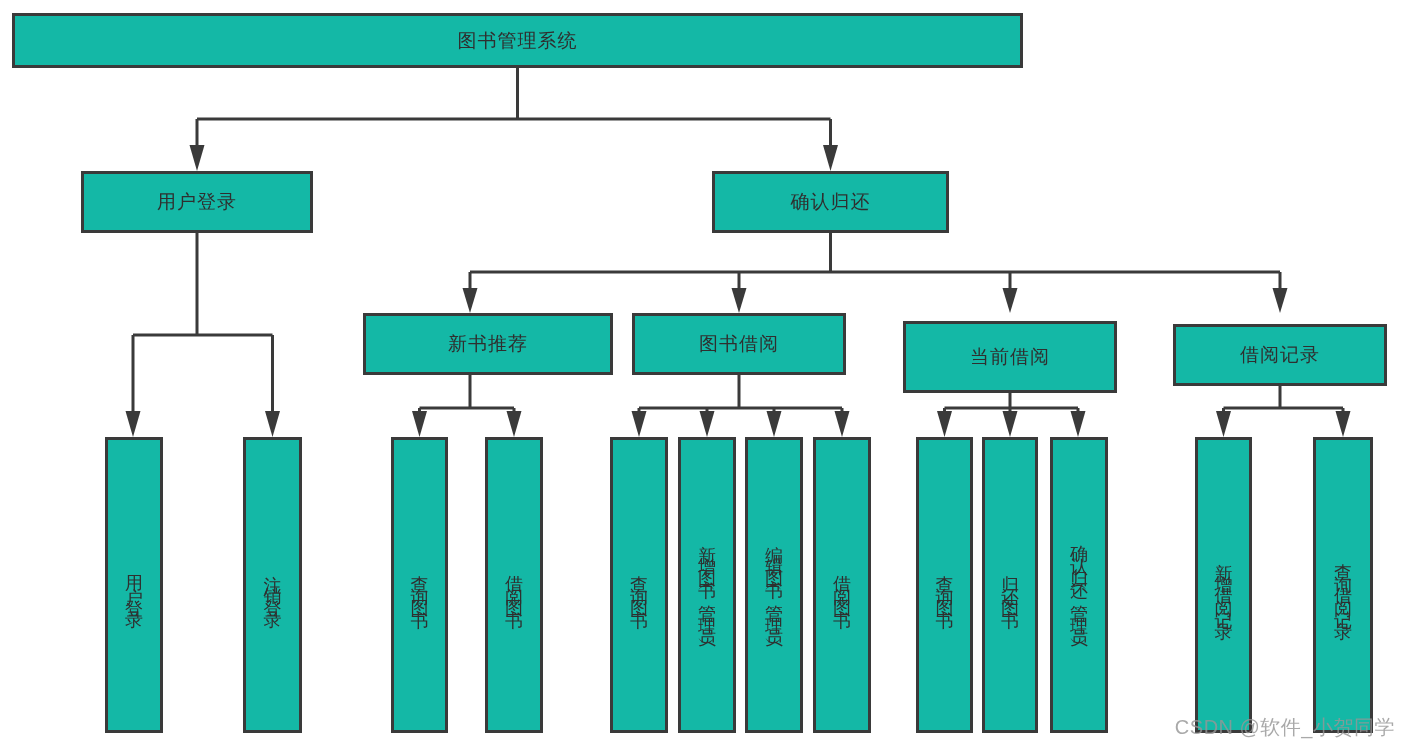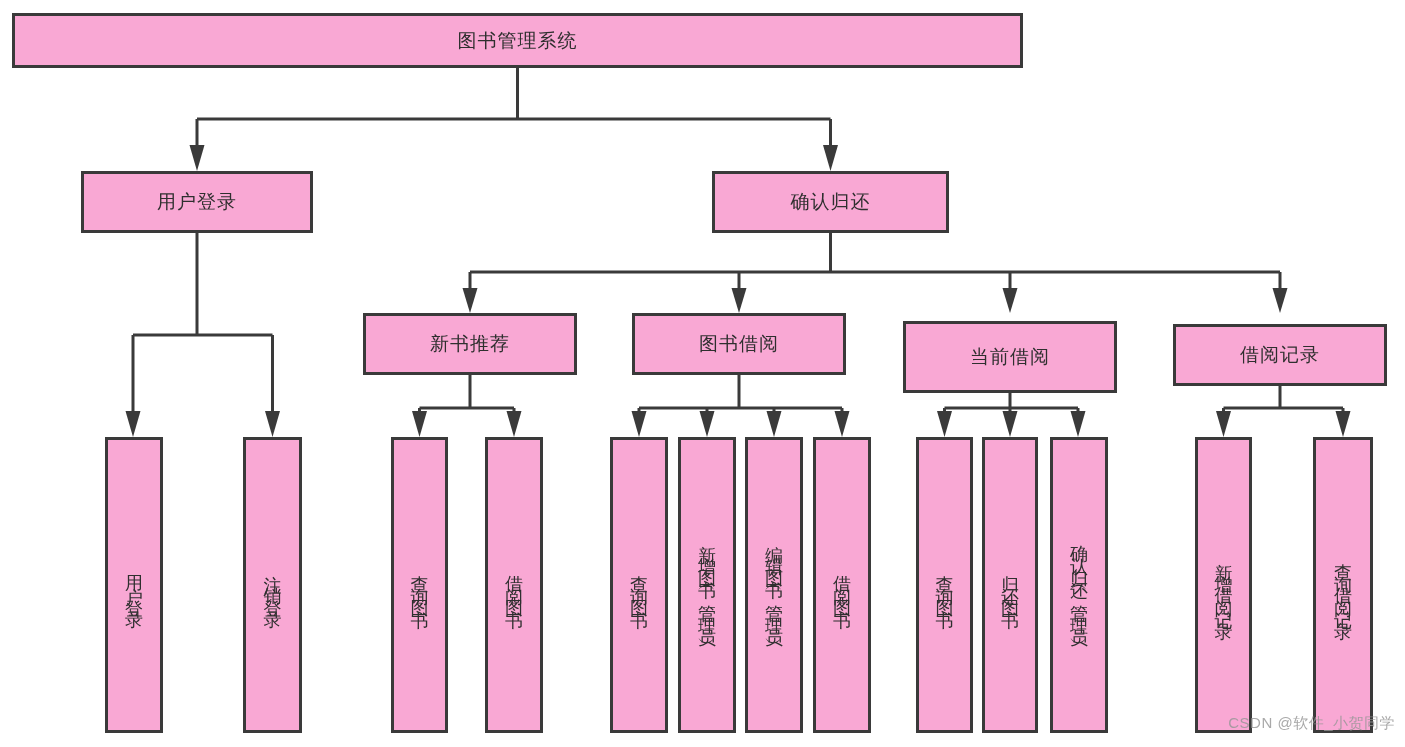--- a/index.html
+++ b/index.html
@@ -14,21 +14,21 @@
   .connectors {
     position: absolute;
     left: 0; top: 0;
     width: 1405px; height: 747px;
     pointer-events: none;
   }
   .node {
     position: absolute;
     box-sizing: border-box;
     border: 3px solid #3a3a3a;
-    background: #f9a8d4;
+    background: #14b8a6;
     display: flex;
     align-items: center;
     justify-content: center;
     color: #2f2f2f;
   }
   .hbox .label {
     font-size: 19px;
     letter-spacing: 1px;
     white-space: nowrap;
   }
@@ -37,21 +37,21 @@
     writing-mode: vertical-rl;
     text-orientation: mixed;
     font-size: 18px;
     letter-spacing: 12px;
     line-height: 1;
   }
   .watermark {
     position: absolute;
     right: 10px;
     top: 714px;
-    font-size: 15px;
+    font-size: 20px;
     color: rgba(150, 150, 150, 0.82);
     letter-spacing: 0.5px;
     white-space: nowrap;
     z-index: 20;
   }
 </style>
 </head>
 <body>
 
 <div class="canvas">
@@ -103,21 +103,21 @@
     <span class="label">图书管理系统</span>
   </div>
 
   <div class="node hbox" style="left:81px; top:171px; width:232px; height:62px;">
     <span class="label">用户登录</span>
   </div>
   <div class="node hbox" style="left:712px; top:171px; width:237px; height:62px;">
     <span class="label">确认归还</span>
   </div>
 
-  <div class="node hbox" style="left:363px; top:313px; width:214px; height:62px;">
+  <div class="node hbox" style="left:363px; top:313px; width:250px; height:62px;">
     <span class="label">新书推荐</span>
   </div>
   <div class="node hbox" style="left:632px; top:313px; width:214px; height:62px;font-family:Liberation Mono, monospace;">
     <span class="label">图书借阅</span>
   </div>
   <div class="node hbox" style="left:903px; top:321px; width:214px; height:72px;">
     <span class="label">当前借阅</span>
   </div>
   <div class="node hbox" style="left:1173px; top:313px; width:214px; height:62px;margin-top:11px;">
     <span class="label">借阅记录</span>

